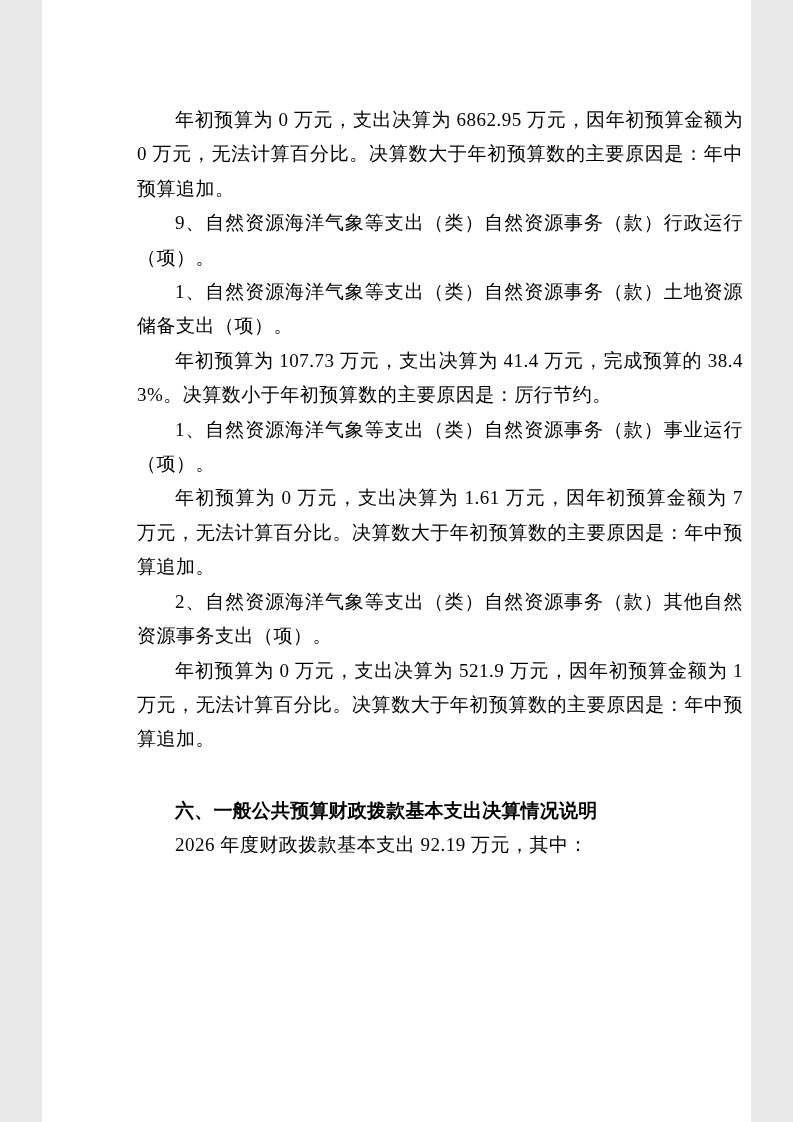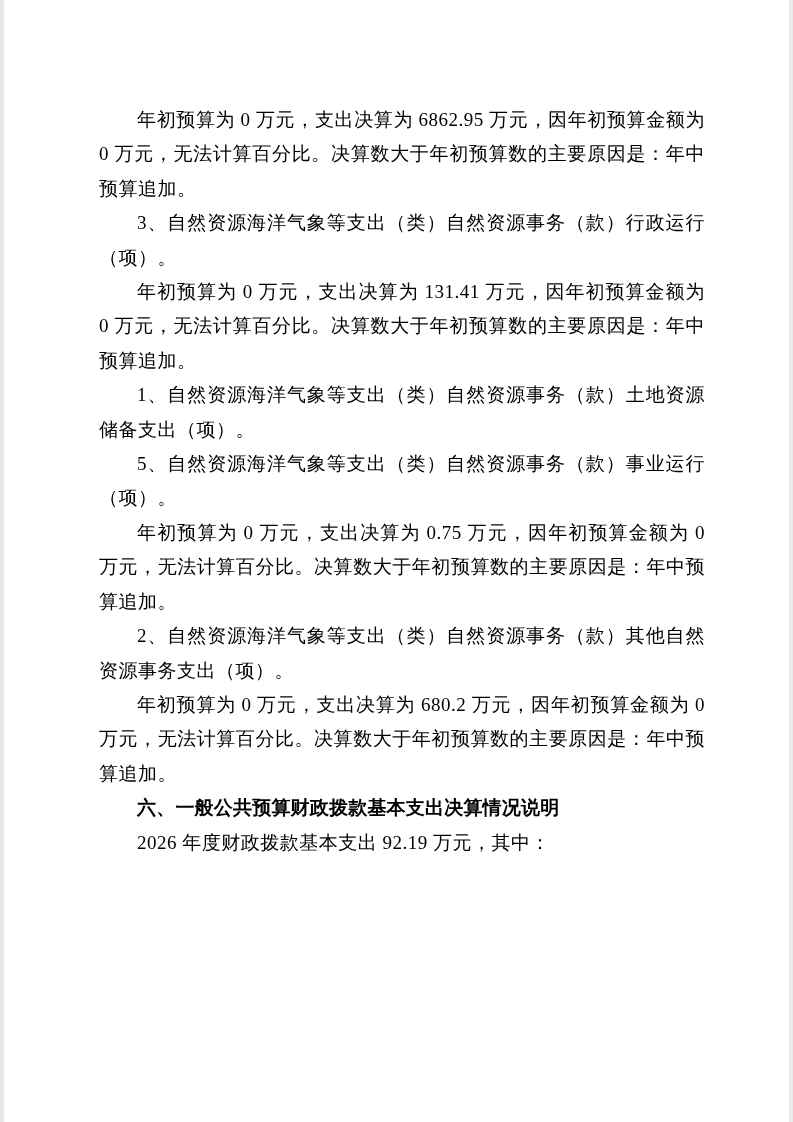--- a/index.html
+++ b/index.html
@@ -2,21 +2,21 @@
 <html><head>
 <meta charset="utf-8">
 <style>
   html, body {
     margin: 0;
     padding: 0;
     background: #e9e9e9;
   }
   .page {
     position: relative;
-    width: 785px;
+    width: 709px;
     height: 1122px;
     margin: 0 auto;
     background: #ffffff;
     overflow: hidden;
     font-family: "Liberation Serif", "DejaVu Serif", serif;
     color: #000000;
   }
   .content {
     position: absolute;
     top: 103px;
@@ -31,31 +31,32 @@
     text-align: justify;
     text-justify: inter-character;
     text-indent: 2em;
     letter-spacing: 0.5px;
     word-break: break-all;
   }
   p.para.heading {
     font-family: "Liberation Sans", "DejaVu Sans", sans-serif;
     font-weight: bold;
     letter-spacing: 0.2px;
+    margin-top: 37px;
   }
 </style>
 </head>
 <body>
 
 <div class="page">
   <div class="content">
     <p class="para">年初预算为 0 万元，支出决算为 6862.95 万元，因年初预算金额为 0 万元，无法计算百分比。决算数大于年初预算数的主要原因是：年中预算追加。</p>
-    <p class="para">3、自然资源海洋气象等支出（类）自然资源事务（款）行政运行（项）。</p>
-    <p class="para">年初预算为 0 万元，支出决算为 131.41 万元，因年初预算金额为 0 万元，无法计算百分比。决算数大于年初预算数的主要原因是：年中预算追加。</p>
+    <p class="para">9、自然资源海洋气象等支出（类）自然资源事务（款）行政运行（项）。</p>
     <p class="para">1、自然资源海洋气象等支出（类）自然资源事务（款）土地资源储备支出（项）。</p>
-    <p class="para">5、自然资源海洋气象等支出（类）自然资源事务（款）事业运行（项）。</p>
-    <p class="para">年初预算为 0 万元，支出决算为 0.75 万元，因年初预算金额为 0 万元，无法计算百分比。决算数大于年初预算数的主要原因是：年中预算追加。</p>
+    <p class="para">年初预算为 107.73 万元，支出决算为 41.4 万元，完成预算的 38.43%。决算数小于年初预算数的主要原因是：厉行节约。</p>
+    <p class="para">1、自然资源海洋气象等支出（类）自然资源事务（款）事业运行（项）。</p>
+    <p class="para">年初预算为 0 万元，支出决算为 1.61 万元，因年初预算金额为 7 万元，无法计算百分比。决算数大于年初预算数的主要原因是：年中预算追加。</p>
     <p class="para">2、自然资源海洋气象等支出（类）自然资源事务（款）其他自然资源事务支出（项）。</p>
-    <p class="para">年初预算为 0 万元，支出决算为 680.2 万元，因年初预算金额为 0 万元，无法计算百分比。决算数大于年初预算数的主要原因是：年中预算追加。</p>
+    <p class="para">年初预算为 0 万元，支出决算为 521.9 万元，因年初预算金额为 1 万元，无法计算百分比。决算数大于年初预算数的主要原因是：年中预算追加。</p>
     <p class="para heading">六、一般公共预算财政拨款基本支出决算情况说明</p>
     <p class="para">2026 年度财政拨款基本支出 92.19 万元，其中：</p>
   </div>
 </div>
 
 </body></html>

